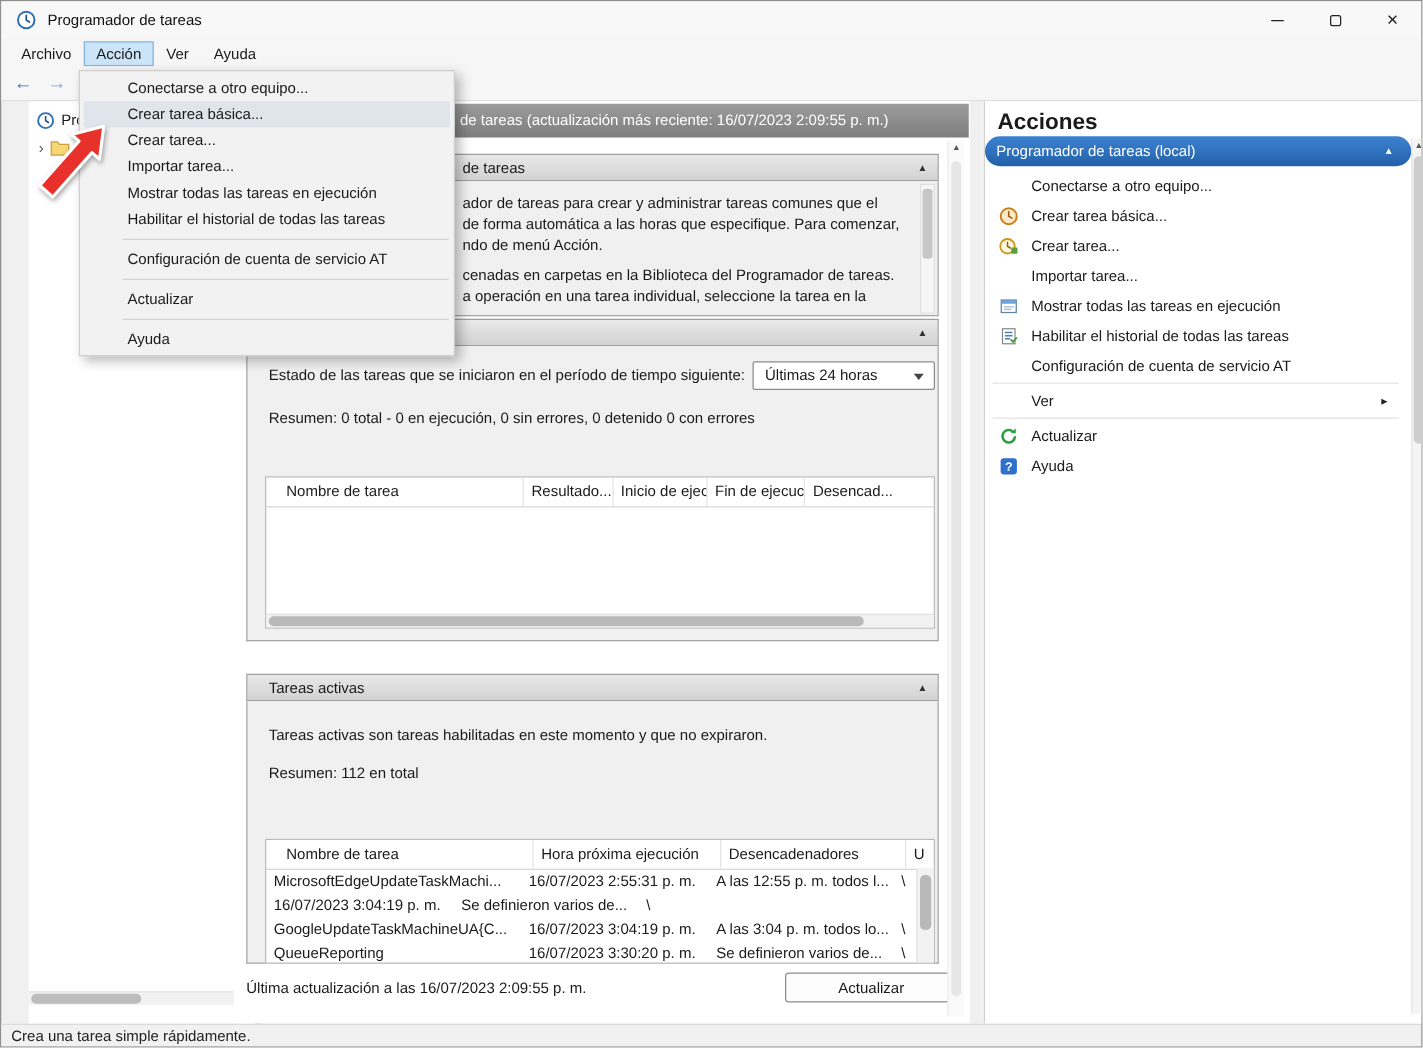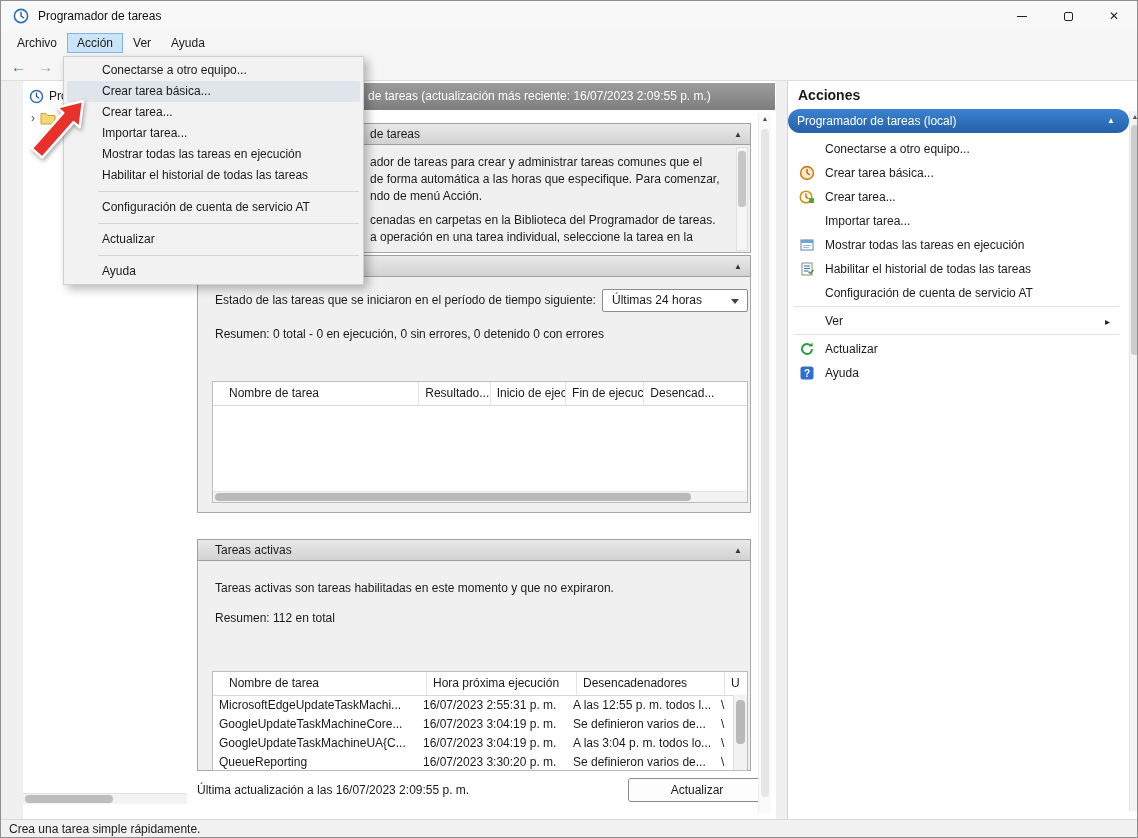--- a/index.html
+++ b/index.html
@@ -63,21 +63,21 @@
   .thead { border-bottom:1px solid #d8d8d8;padding-left:10px; }
   .td { height:19px; line-height:19px; padding:0 6px; overflow:hidden; white-space:nowrap; }
   .tbl-hscroll { position:absolute; left:0; right:0; bottom:0; height:11px; background:#f2f2f2; border-top:1px solid #e2e2e2; }
   .tbl-hscroll .thumb { position:absolute; left:2px; top:1px; width:476px; height:8px; background:#b9b9b9; border-radius:4px; }
   .tbl-vscroll { position:absolute; right:0; top:23px; bottom:0; width:14px; background:#f2f2f2; border-left:1px solid #e2e2e2; }
   .tbl-vscroll .thumb { position:absolute; left:2px; top:5px; width:9px; height:44px; background:#b9b9b9; border-radius:4px; }
 
   .refresh-btn { position:absolute; width:138px; height:24px; background:#fdfdfd; border:1px solid #8c8c8c; border-radius:3px; text-align:center; line-height:22px; }
 
   
-  .actions-header { position:absolute; left:10px; top:6px; font-weight:bold; font-size:14px; }
+  .actions-header { position:absolute; left:10px; top:6px; font-weight:bold; font-size:18px; }
   .actions-scope { position:absolute; left:0; top:28px; width:341px; height:24px; background:linear-gradient(#3c82d2,#2361a8); color:#ffffff; line-height:24px; padding-left:9px;border-radius:12px; }
   .actions-scope .collapse { position:absolute; right:14px; top:0; font-size:8px; color:#fff; line-height:24px; }
   .action-item { position:absolute; left:3px; width:335px; height:24px; display:flex; align-items:center; }
   .action-item .ico { width:16px; height:16px; margin-left:8px; display:inline-flex; }
   .action-item .lbl { margin-left:10px; white-space:nowrap; overflow:hidden; }
   .action-sep { position:absolute; left:6px; width:325px; height:1px; background:#e3e3e3; }
   .sub-arrow { position:absolute; right:16px; font-size:10px; color:#222; }
   .panel-scroll { position:absolute; left:341px; top:30px; width:11px; height:700px; background:#f4f4f4; border-left:1px solid #e4e4e4; }
   .panel-scroll .up { display:block; text-align:center; font-size:7px; color:#555; line-height:12px; }
   .panel-scroll .thumb { position:absolute; left:1px; width:8px; top:14px; height:230px; background:#cdcdcd; border-radius:4px; }
@@ -212,21 +212,20 @@
           <div class="th" style="width:148px;">Desencadenadores</div>
           <div class="th" style="width:20px; border-right:none;">U</div>
         </div>
         <div class="trow">
           <div class="td" style="width:204px;">MicrosoftEdgeUpdateTaskMachi...</div>
           <div class="td" style="width:150px;">16/07/2023 2:55:31 p. m.</div>
           <div class="td" style="width:148px;">A las 12:55 p. m. todos l...</div>
           <div class="td" style="width:20px;">\</div>
         </div>
         <div class="trow">
-          <div class="td" style="width:204px;">GoogleUpdateTaskMachineCore...</div>
           <div class="td" style="width:150px;">16/07/2023 3:04:19 p. m.</div>
           <div class="td" style="width:148px;">Se definieron varios de...</div>
           <div class="td" style="width:20px;">\</div>
         </div>
         <div class="trow">
           <div class="td" style="width:204px;">GoogleUpdateTaskMachineUA{C...</div>
           <div class="td" style="width:150px;">16/07/2023 3:04:19 p. m.</div>
           <div class="td" style="width:148px;">A las 3:04 p. m. todos lo...</div>
           <div class="td" style="width:20px;">\</div>
         </div>

